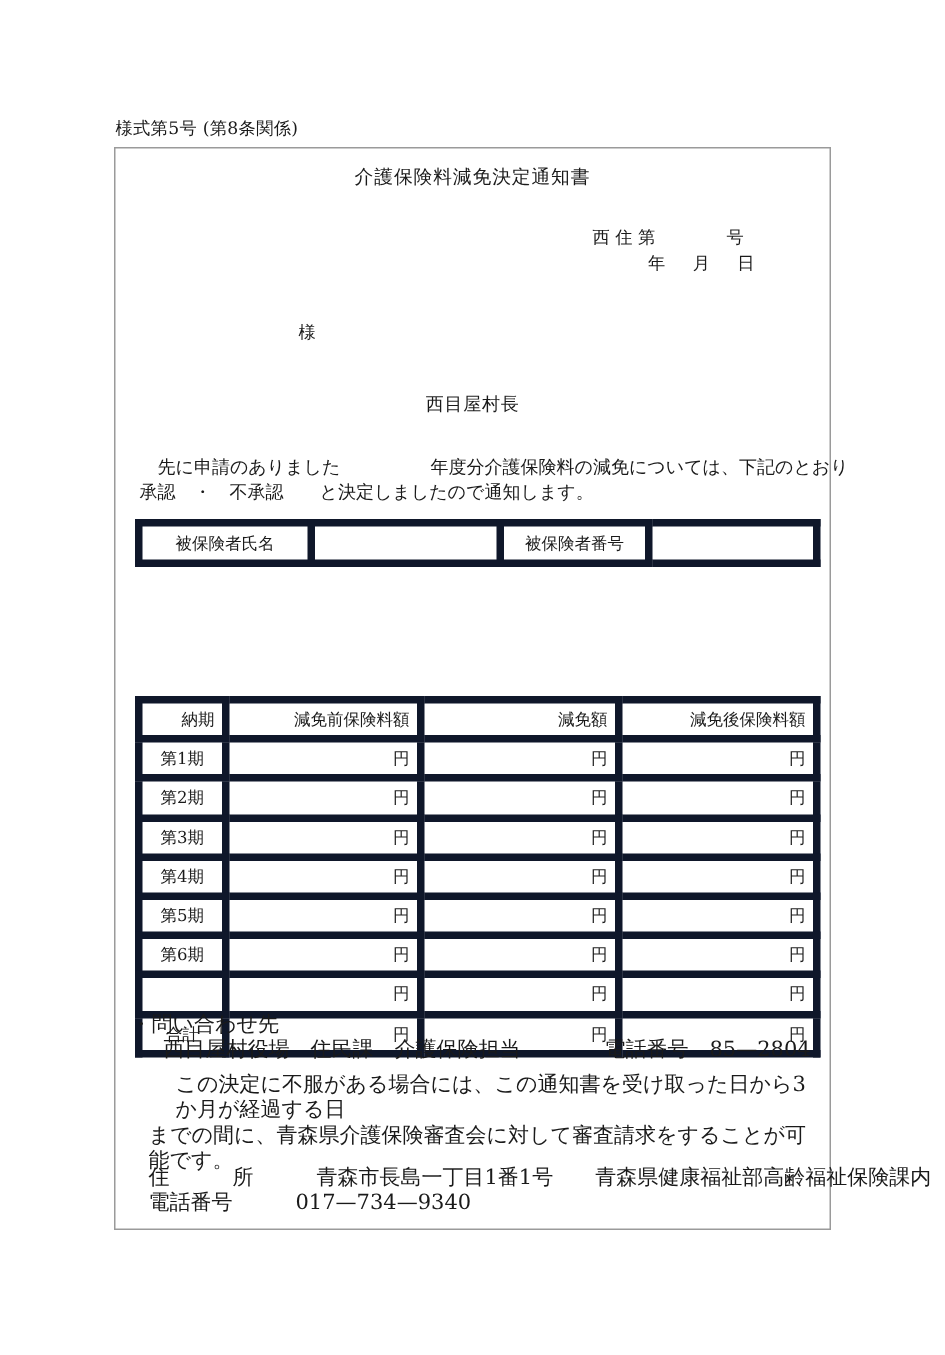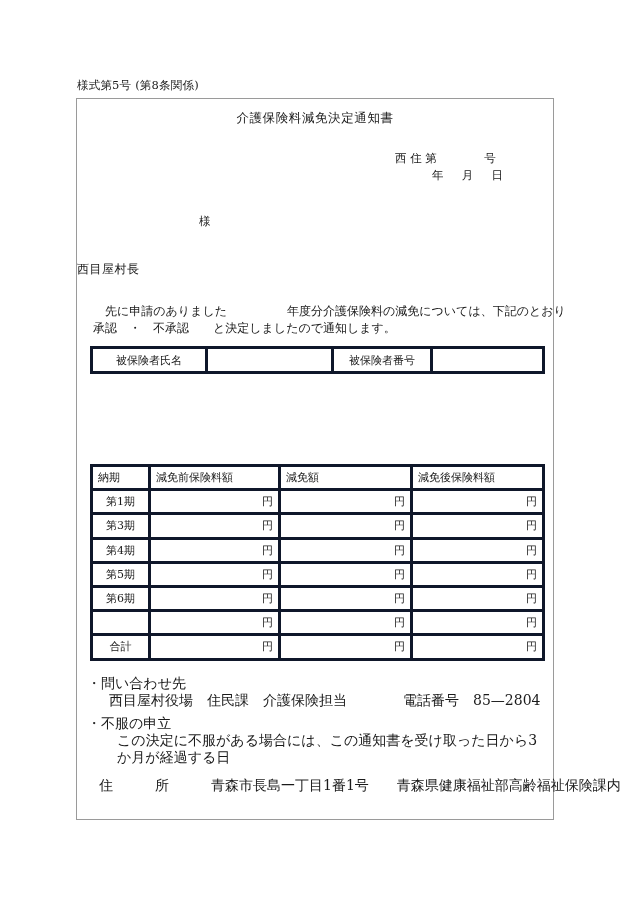--- a/index.html
+++ b/index.html
@@ -75,21 +75,21 @@
     top: 115px;
     left: 122px;
     font-size: 11.5px;
   }
 
   .issuer {
     position: absolute;
     top: 162px;
     left: 0;
     width: 100%;
-    text-align: left;
+    text-align: center;
     font-size: 12px;
     letter-spacing: 0.5px;
   }
 
   .body-text {
     position: absolute;
     top: 204px;
     left: 16px;
     width: 458px;
     font-size: 12px;
@@ -98,21 +98,21 @@
   .body-text .l1 { display: block; text-indent: 12px; white-space: pre; }
   .body-text .l2 { display: block; white-space: pre; font-family: Liberation Serif, serif; }
 
   table.grid {
     position: absolute;
     border-collapse: collapse;
     table-layout: fixed;
     font-size: 11px;
   }
   table.grid td {
-    border: 3px solid #0f172a;
+    border: 5px solid #0f172a;
     height: 20px;
     padding: 0 5px;
     vertical-align: middle;
     overflow: hidden;
     white-space: nowrap;
   }
   td.lbl { text-align: center; }
   td.val-yen { text-align: right; }
   td.blank { }
 
@@ -133,21 +133,21 @@
   table.t2 td { height: 21px; }
   td.date-cell { text-align: center; letter-spacing: 0px; }
 
   
   table.t3 {
     top: 365px;
     left: 13px;
     width: 452px;
   }
   table.t3 td { height: 21.2px; }
-  table.t3 td.hd { text-align: left; }
+  table.t3 td.hd { text-align: right; }
 
   .notes {
     position: absolute;
     left: 10px;
     width: 462px;
     font-size: 14px;
     line-height: 17px;
   }
   .notes .bullet { white-space: pre; }
   .notes .ind1 { padding-left: 22px; white-space: pre; }
@@ -215,20 +215,26 @@
             <td class="hd">減免額</td>
             <td class="hd">減免後保険料額</td>
           </tr>
           <tr>
             <td class="lbl">第1期</td>
             <td class="val-yen">円</td>
             <td class="val-yen">円</td>
             <td class="val-yen">円</td>
           </tr>
           <tr>
+            <td class="lbl">第2期</td>
+            <td class="val-yen">円</td>
+            <td class="val-yen">円</td>
+            <td class="val-yen">円</td>
+          </tr>
+          <tr>
             <td class="lbl">第3期</td>
             <td class="val-yen">円</td>
             <td class="val-yen">円</td>
             <td class="val-yen">円</td>
           </tr>
           <tr>
             <td class="lbl">第4期</td>
             <td class="val-yen">円</td>
             <td class="val-yen">円</td>
             <td class="val-yen">円</td>
@@ -259,23 +265,24 @@
           </tr>
         </tbody>
       </table>
 
       <div class="notes notes-contact">
         <div class="bullet">・問い合わせ先</div>
         <div class="ind1">西目屋村役場　住民課　介護保険担当　　　　電話番号　85—2804</div>
       </div>
 
       <div class="notes notes-appeal">
-        <div class="bullet">・不服の申立</div>
         <div class="ind2">この決定に不服がある場合には、この通知書を受け取った日から3か月が経過する日</div>
+        <div class="ind3">までの間に、青森県介護保険審査会に対して審査請求をすることが可能です。</div>
       </div>
 
       <div class="notes notes-addr">
         <div class="line ind3"><span>住　　　所</span>　　　<span>青森市長島一丁目1番1号　　青森県健康福祉部高齢福祉保険課内</span></div>
+        <div class="line ind3"><span>電話番号</span>　　　<span>017—734—9340</span></div>
       </div>
 
     </div>
   </div>
 </div>
 
 </body></html>

